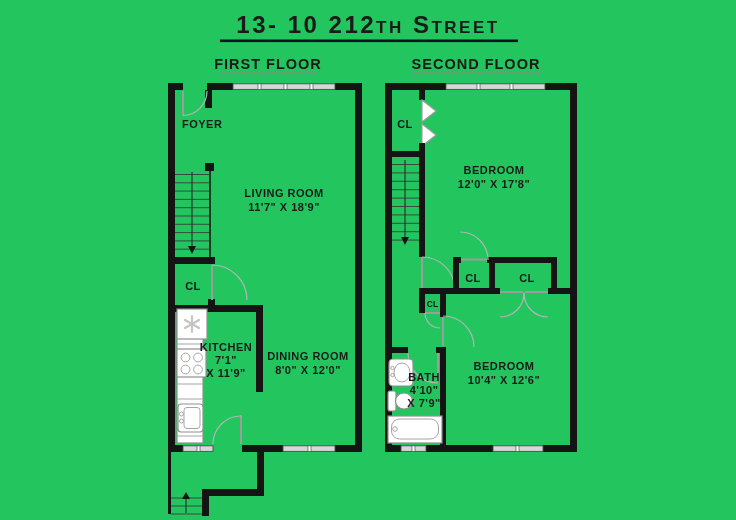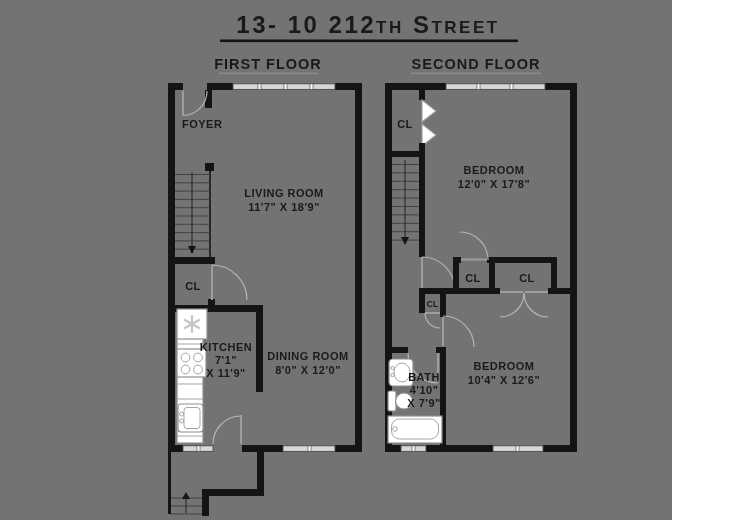--- a/index.html
+++ b/index.html
@@ -1,16 +1,16 @@
 <!DOCTYPE html>
 <html><head>
 <meta charset="utf-8">
 <style>
   html,body{margin:0;padding:0;background:#ffffff;}
-  #canvas{position:relative;width:672px;height:520px;background:#737373;overflow:hidden;
+  #canvas{position:relative;width:736px;height:520px;background:#22c55e;overflow:hidden;
           font-family:"Liberation Sans",sans-serif;}
   svg text{font-family:"Liberation Sans",sans-serif;fill:#1a1a1a;}
   .t-title{font-weight:bold;font-size:24px;letter-spacing:2.5px;font-variant:small-caps;}
   .t-floor{font-weight:bold;font-size:14.5px;letter-spacing:1px;}
   .t-room{font-weight:bold;font-size:11px;letter-spacing:0.5px;}
   .t-cl{font-weight:bold;font-size:11px;letter-spacing:0.5px;}
   .t-cls{font-weight:bold;font-size:8.5px;}
   .wall{fill:#141414;}
   .win{fill:#d7d7d7;stroke:#4d4d4d;stroke-width:0.9;}
   .wtick{fill:#ffffff;stroke:#4d4d4d;stroke-width:0.7;}

